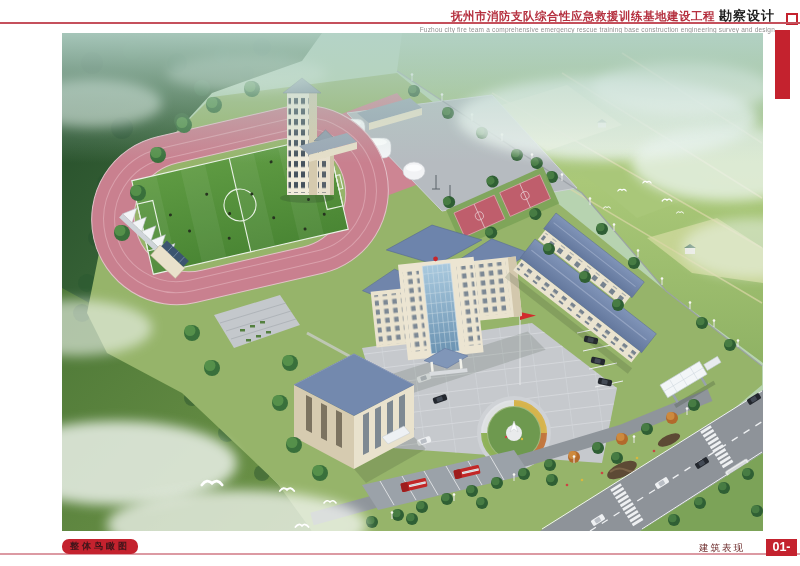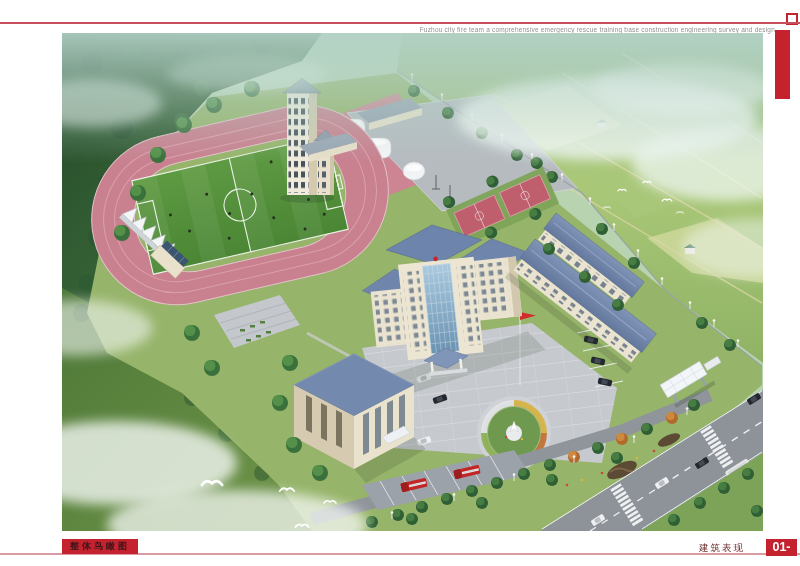--- a/index.html
+++ b/index.html
@@ -14,31 +14,34 @@
   .red-rule{position:absolute;top:22px;left:0;width:800px;height:2px;background:#c5505c;}
   .subtitle{position:absolute;top:26px;right:25px;font-size:6.5px;color:#909090;letter-spacing:.2px;}
   .red-bar{position:absolute;top:30px;right:10px;width:15px;height:69px;background:#c4222e;}
   
   .render-area{position:absolute;left:62px;top:33px;width:701px;height:498px;overflow:hidden;}
   .render-area svg{display:block;}
   
   .footer-line{position:absolute;top:553px;left:0;width:800px;height:2px;background:#dc9aa3;}
   .sheet-label{position:absolute;left:62px;top:539px;width:76px;height:15px;line-height:15px;
                background:#c4222e;color:#40151a;font-size:9px;font-weight:bold;text-align:center;
-               letter-spacing:3px;}
+               letter-spacing:3px;border-radius:7px;}
   .category-label{position:absolute;top:542px;right:55px;font-size:9.5px;font-weight:normal;
                   color:#6d2b2b;letter-spacing:2px;}
   .page-box{position:absolute;top:539px;right:3px;width:31px;height:17px;line-height:17px;
             background:#c4222e;color:#ffffff;font-size:12.5px;font-weight:bold;text-align:center;}
 </style>
 </head>
 <body>
 
 <div class="sheet">
 
+  <div class="title-row">
+    <span class="title-cn">抚州市消防支队综合性应急救援训练基地建设工程</span><span class="title-suffix">勘察设计</span>
+  </div>
   <div class="corner-square"></div>
   <div class="red-rule"></div>
   <div class="subtitle">Fuzhou city fire team a comprehensive emergency rescue training base construction engineering survey and design</div>
   <div class="red-bar"></div>
 
   <div class="render-area">
   <svg width="701" height="498" viewBox="0 0 701 498" xmlns="http://www.w3.org/2000/svg">
     <defs>
       <linearGradient id="gFarm" x1="0" y1="0" x2="0" y2="1">
         <stop offset="0" stop-color="#9dbd8f"></stop>

